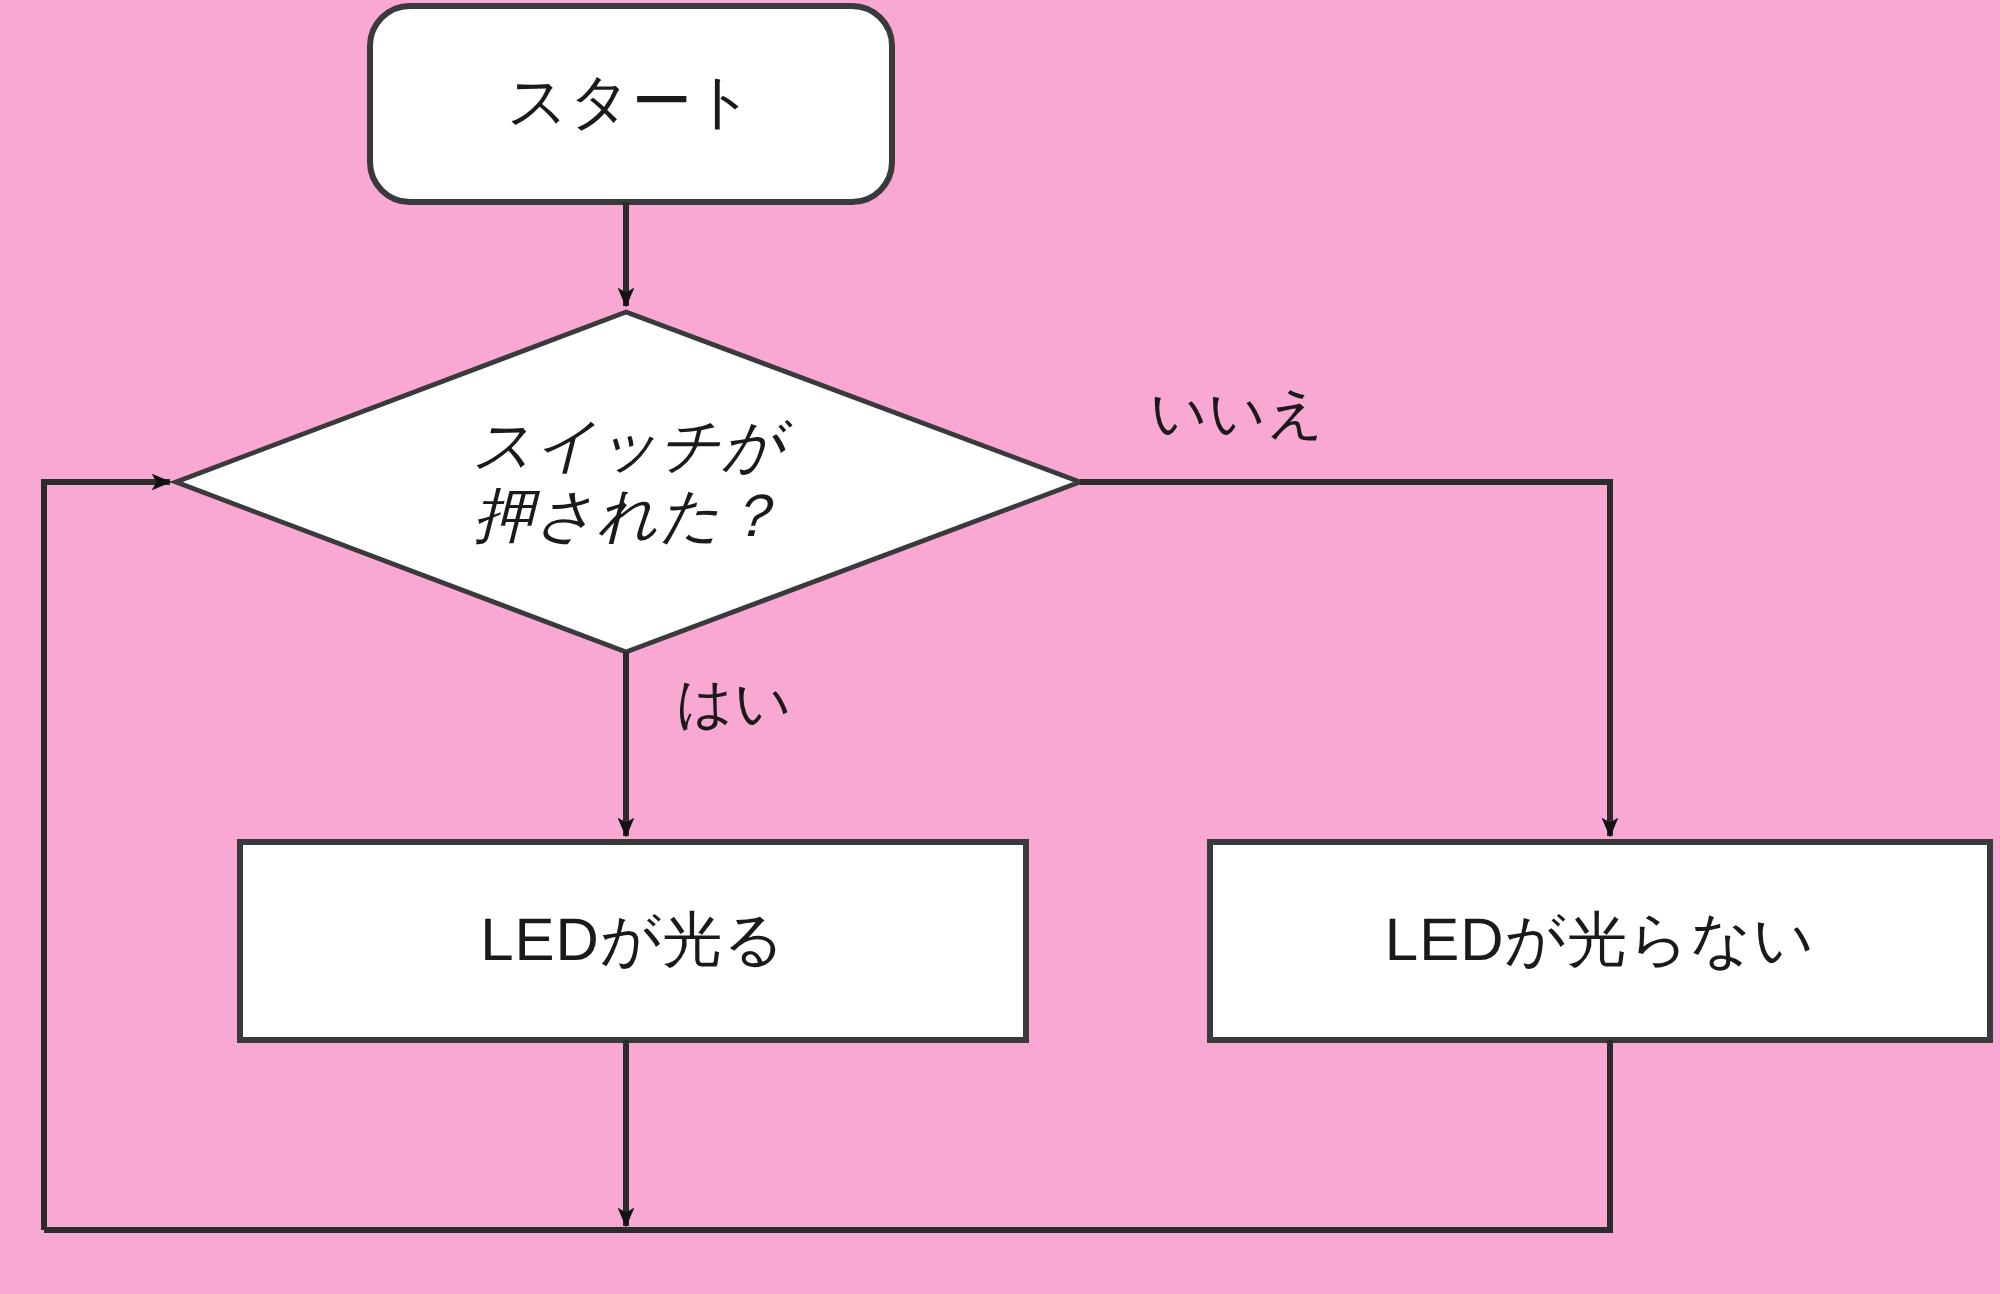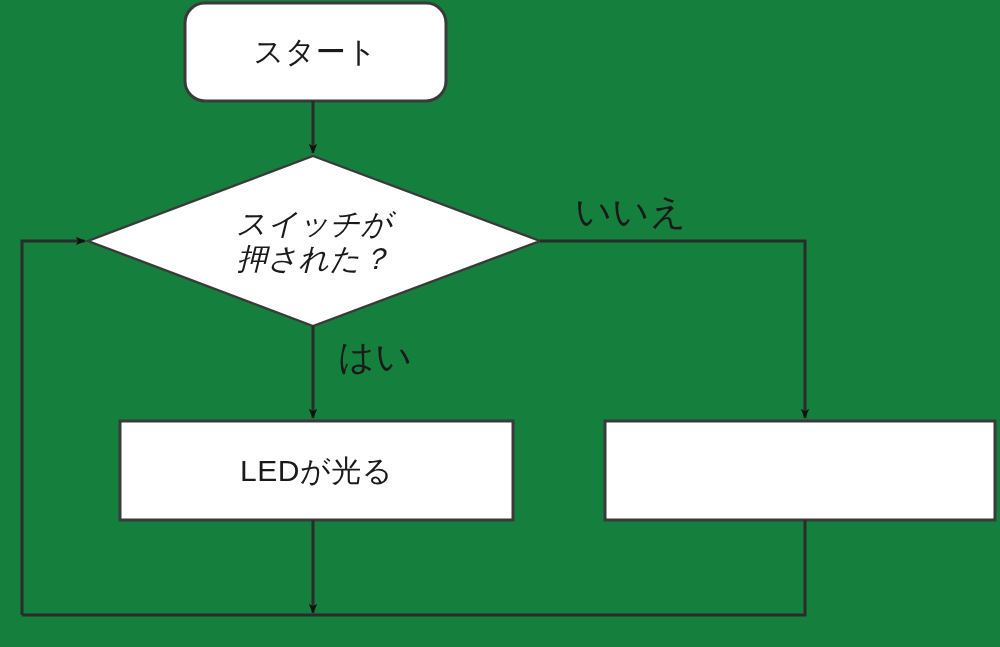--- a/index.html
+++ b/index.html
@@ -8,21 +8,21 @@
     padding: 0;
     background: #ffffff;
   }
   body {
     font-family: "Liberation Sans", "DejaVu Sans", sans-serif;
   }
   #flowchart-canvas {
     position: relative;
     width: 1000px;
     height: 647px;
-    background: #15803d;
+    background: #f9a8d4;
     overflow: hidden;
   }
   #flowchart-svg {
     position: absolute;
     top: 0;
     left: 0;
     width: 1000px;
     height: 647px;
     display: block;
   }
@@ -50,21 +50,21 @@
     white-space: pre-line;
     letter-spacing: 0.5px;
     pointer-events: none;
     display: flex;
     align-items: center;
     justify-content: center;
   }
   .edge-label {
     position: absolute;
     color: #1a1a1a;
-    font-size: 36px;
+    font-size: 28px;
     line-height: 1.1;
     letter-spacing: 0.5px;
     white-space: nowrap;
     pointer-events: none;
   }
   #label-start   { left: 185px; top: 3px;   width: 261px; height: 98px; }
   #label-decision{ left: 88px;  top: 156px; width: 452px; height: 170px; font-style: italic; }
   #label-yes-box { left: 120px; top: 421px; width: 393px; height: 99px; }
   #label-no-box  { left: 605px; top: 421px; width: 390px; height: 99px; }
   #label-edge-no { left: 575px; top: 192px; }
@@ -103,18 +103,19 @@
     <path class="flow-line" d="M22,615 L22,241 L85,241" marker-end="url(#arrowhead)"></path>
   </svg>
 
   <div class="node-label" id="label-start">スタート</div>
 
   <div class="node-label" id="label-decision">スイッチが
 押された？</div>
 
   <div class="node-label" id="label-yes-box">LEDが光る</div>
 
+  <div class="node-label" id="label-no-box">LEDが光らない</div>
 
   <div class="edge-label" id="label-edge-no">いいえ</div>
 
   <div class="edge-label" id="label-edge-yes">はい</div>
 
 </div>
 
 </body></html>

